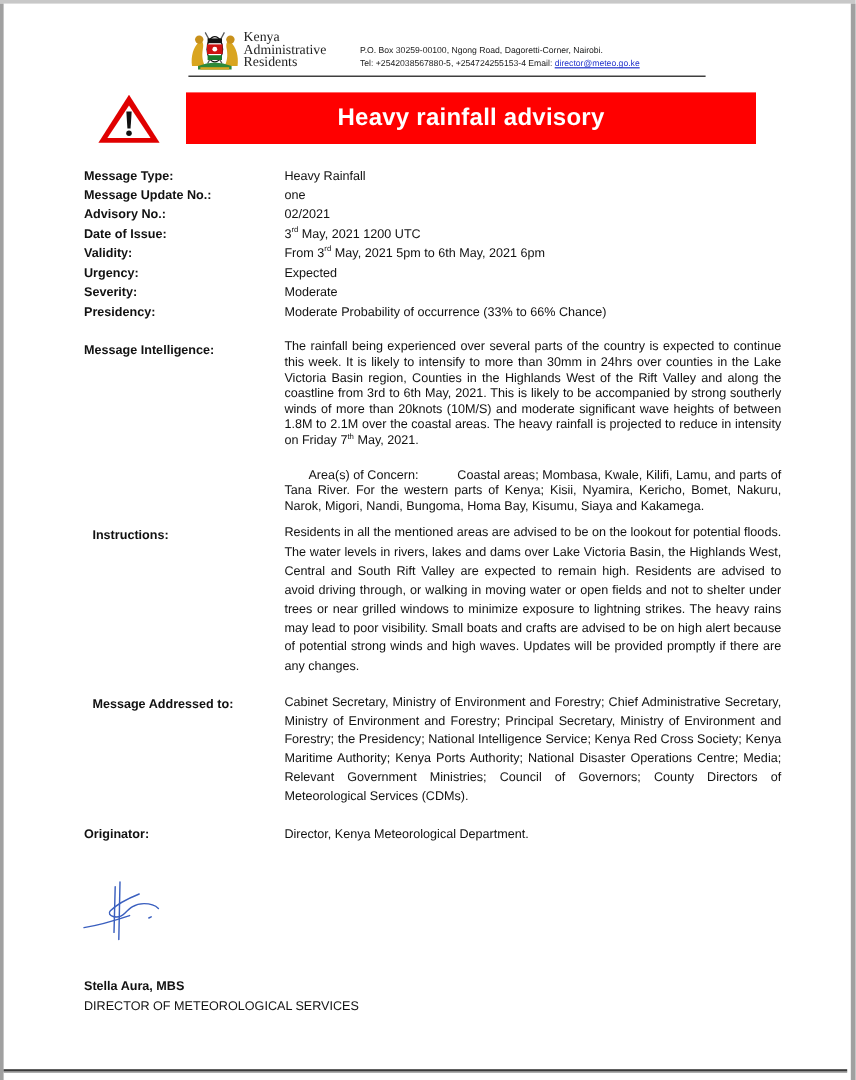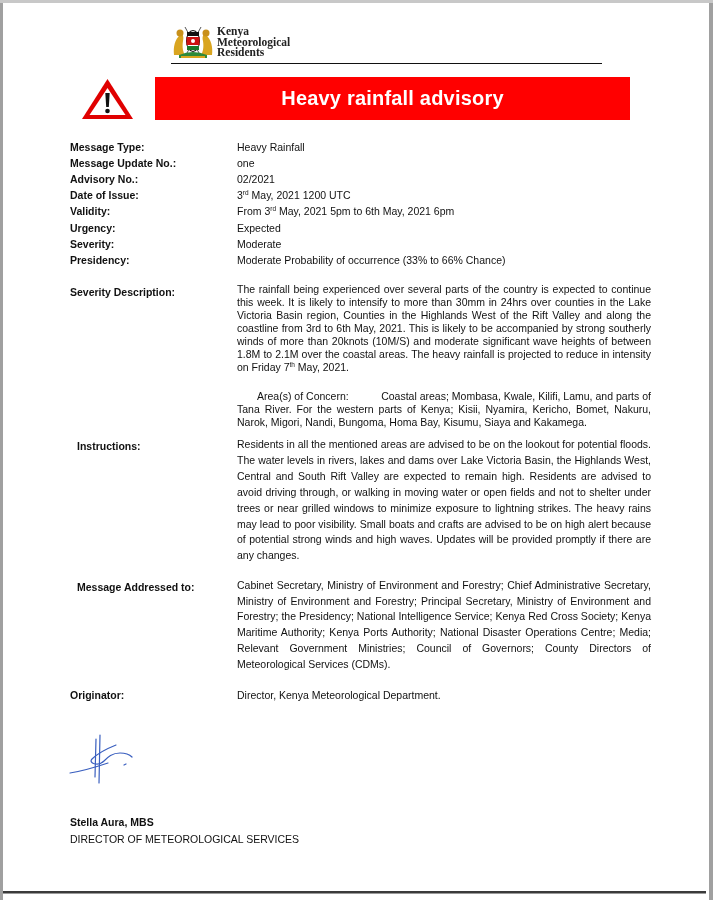--- a/index.html
+++ b/index.html
@@ -9,21 +9,21 @@
     font-family: "Liberation Sans", "DejaVu Sans", sans-serif;
     color: #111;
   }
   .frame-top { position: absolute; left: 0; top: 0; width: 713px; height: 3px; background: #c8c8c8; }
   .frame-left { position: absolute; left: 0; top: 3px; width: 3px; height: 897px; background: #a0a0a0; }
   .frame-right { position: absolute; right: 0; top: 3px; width: 4px; height: 897px; background: #a0a0a0; }
   .frame-bottom { position: absolute; left: 3px; top: 891px; width: 703px; height: 2px; background: #3a3a3a; }
   .frame-bottom2 { position: absolute; left: 3px; top: 893px; width: 703px; height: 1px; background: #9a9a9a; }
 
   
-  .letterhead { position: absolute; left: 171px; top: 25px; width: 431px; height: 38px; border-bottom: 1.5px solid #111; font-weight: bold; }
+  .letterhead { position: absolute; left: 157px; top: 25px; width: 431px; height: 38px; border-bottom: 1.5px solid #111; }
   .crest { position: absolute; left: 0; top: 0; width: 44px; height: 34px; }
   .org-name { position: absolute; left: 46px; top: 1px; font-family: "Liberation Serif", "DejaVu Serif", serif; font-size: 11.5px; line-height: 10.5px; color: #222; }
   .contact { position: absolute; left: 143px; top: 11px; font-size: 7.2px; line-height: 11px; color: #222; white-space: nowrap; }
   .contact a { color: #2233cc; text-decoration: underline; }
 
   
   .warn-icon { position: absolute; left: 80px; top: 76px; width: 55px; height: 45px; }
   .banner { position: absolute; left: 155px; top: 77px; width: 475px; height: 43px; background: #ff0000; display: flex; align-items: center; justify-content: center; text-align: center; }
   .banner-title { color: #fff; font-weight: bold; font-size: 20px; letter-spacing: 0.2px; }
 
@@ -65,22 +65,26 @@
     <rect x="15.5" y="12" width="13" height="8" fill="#cc1111"></rect>
     <rect x="16" y="7" width="12" height="4" fill="#111"></rect>
     <rect x="16" y="21" width="12" height="4" fill="#1a7a2a"></rect>
     <circle cx="22" cy="16" r="2" fill="#fff"></circle>
 
     <path d="M8 30 Q22 24 36 30 L36 33 L8 33 Z" fill="#2e8a3a"></path>
     <rect x="10" y="31" width="24" height="2" fill="#d9a520"></rect>
   </svg>
   <div class="org-name">
     <div>Kenya</div>
-    <div>Meteorological</div>
+    <div>Administrative</div>
     <div>Residents</div>
+  </div>
+  <div class="contact">
+    <div>P.O. Box 30259-00100, Ngong Road, Dagoretti-Corner, Nairobi.</div>
+    <div><span>Tel:  +2542038567880-5, +254724255153-4 Email: </span><a>director@meteo.go.ke</a></div>
   </div>
 </div>
 
 <svg class="warn-icon" viewBox="0 0 55 45">
   <polygon points="27.5,3 53,43 2,43" fill="#e00000"></polygon>
   <polygon points="27.5,12 45.5,39 9.5,39" fill="#ffffff"></polygon>
   <path d="M25.3 17 L29.7 17 L28.8 31 L26.2 31 Z" fill="#111"></path>
   <circle cx="27.5" cy="35" r="2.3" fill="#111"></circle>
 </svg>
 <div class="banner">
@@ -104,21 +108,21 @@
 
 <div class="field-label" style="top:222px">Urgency:</div>
 <div class="field-value" style="top:222px">Expected</div>
 
 <div class="field-label" style="top:238px">Severity:</div>
 <div class="field-value" style="top:238px">Moderate</div>
 
 <div class="field-label" style="top:254px">Presidency:</div>
 <div class="field-value" style="top:254px">Moderate Probability of occurrence (33% to 66% Chance)</div>
 
-<div class="field-label" style="top:286px">Severity Description:</div>
+<div class="field-label" style="top:286px">Message Intelligence:</div>
 <div class="para" style="top:283px"><span>The rainfall being experienced over several parts of the country is expected to continue this week. It is likely to intensify to more than 30mm in 24hrs over counties in the Lake Victoria Basin region, Counties in the Highlands West of the Rift Valley and along the coastline from 3rd to 6th May, 2021.  This is likely to be accompanied by strong southerly winds of more than 20knots (10M/S) and moderate significant wave heights of between 1.8M to 2.1M over the coastal areas. The heavy rainfall is projected to reduce in intensity on Friday 7</span><sup>th</sup><span> May, 2021.</span></div>
 
 <div class="para" style="top:390px"><span class="inline-bold" style="font-weight:normal">Area(s) of Concern:</span>&nbsp;&nbsp;&nbsp;&nbsp;&nbsp;&nbsp;&nbsp;&nbsp;&nbsp;&nbsp;&nbsp;<span>Coastal areas; Mombasa, Kwale, Kilifi, Lamu, and parts of Tana River. For the western parts of Kenya; Kisii, Nyamira, Kericho, Bomet, Nakuru, Narok, Migori, Nandi, Bungoma, Homa Bay, Kisumu, Siaya and Kakamega.</span></div>
 
 <div class="field-label" style="top:440px; left:77px">Instructions:</div>
 <div class="para wide-lh" style="top:437px">Residents in all the mentioned areas are advised to be on the lookout for potential floods. The water levels in rivers, lakes and dams over Lake Victoria Basin, the Highlands West, Central and South Rift Valley are expected to remain high. Residents are advised to avoid driving through, or walking in moving water or open fields and not to shelter under trees or near grilled windows to minimize exposure to lightning strikes. The heavy rains may lead to poor visibility. Small boats and crafts are advised to be on high alert because of potential strong winds and high waves. Updates will be provided promptly if there are any changes.</div>
 
 <div class="field-label" style="top:581px; left:77px">Message Addressed to:</div>
 <div class="para addr-lh" style="top:578px">Cabinet Secretary, Ministry of Environment and Forestry; Chief Administrative Secretary, Ministry of Environment and Forestry; Principal Secretary, Ministry of Environment and Forestry; the Presidency; National Intelligence Service; Kenya Red Cross Society; Kenya Maritime Authority; Kenya Ports Authority; National Disaster Operations Centre; Media; Relevant Government Ministries; Council of Governors; County Directors of Meteorological Services (CDMs).</div>
 

